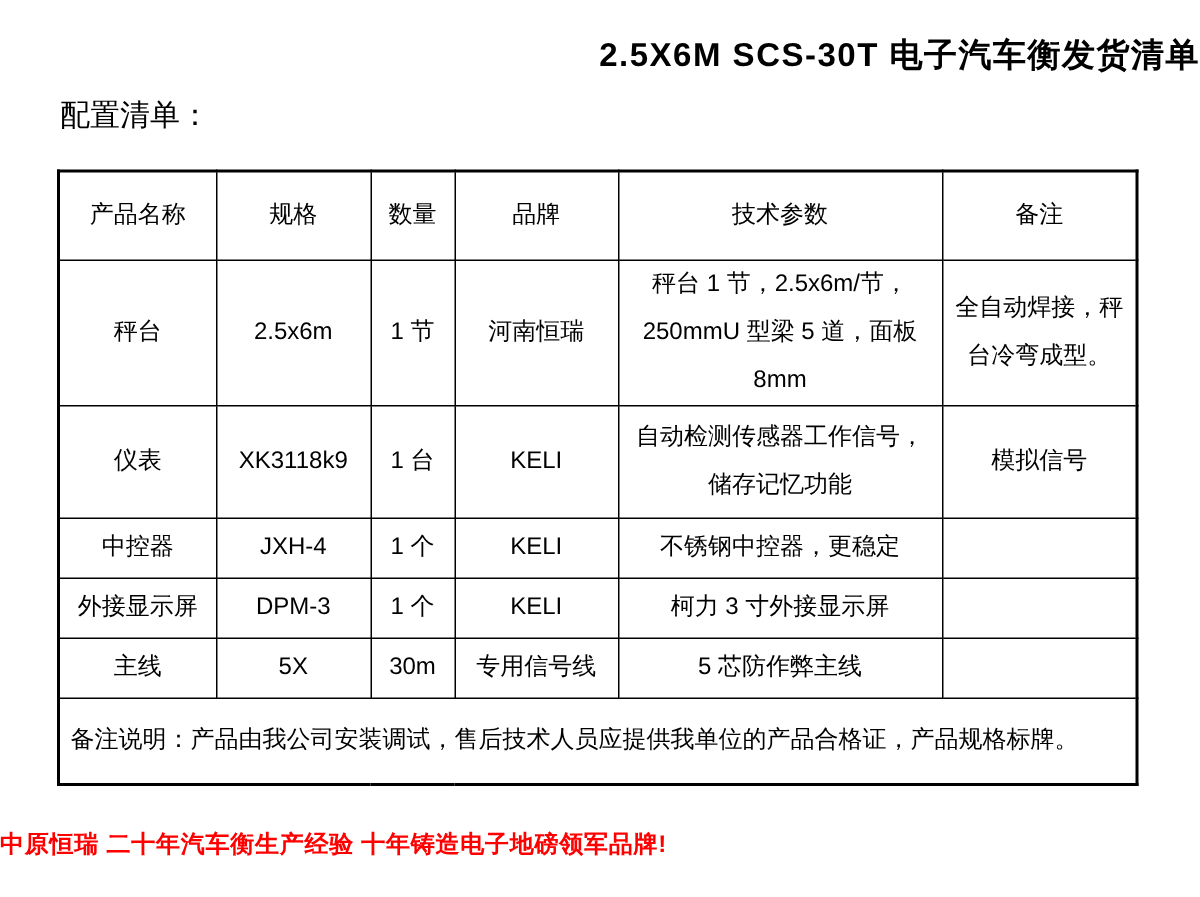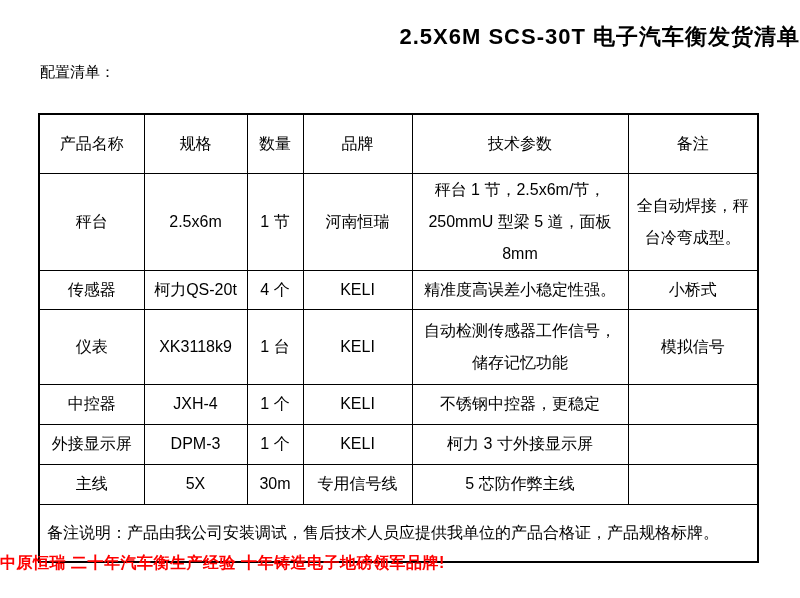--- a/index.html
+++ b/index.html
@@ -16,21 +16,21 @@
     top: 22px; left: 0; right: 0;
     text-align: right;
     font-size: 22px;
     font-weight: bold;
     letter-spacing: 1px;
     color: #000000;
   }
   .doc-subtitle {
     position: absolute;
     top: 63px; left: 40px;
-    font-size: 15px;
+    font-size: 20px;
     color: #000000;
   }
   table.spec-table {
     position: absolute;
     top: 113px; left: 38px;
     width: 719px;
     border-collapse: collapse;
     table-layout: fixed;
     border: 2px solid #000000;
   }
@@ -98,28 +98,20 @@
       <td>秤台</td>
       <td>2.5x6m</td>
       <td>1 节</td>
       <td>河南恒瑞</td>
       <td>秤台 1 节，2.5x6m/节，
 250mmU 型梁 5 道，面板 8mm</td>
       <td>全自动焊接，秤
 台冷弯成型。</td>
     </tr>
 
-    <tr class="h-s39">
-      <td>传感器</td>
-      <td>柯力QS-20t</td>
-      <td>4 个</td>
-      <td>KELI</td>
-      <td>精准度高误差小稳定性强。</td>
-      <td>小桥式</td>
-    </tr>
 
     <tr class="h-tall">
       <td>仪表</td>
       <td>XK3118k9</td>
       <td>1 台</td>
       <td>KELI</td>
       <td>自动检测传感器工作信号，
 储存记忆功能</td>
       <td>模拟信号</td>
     </tr>

